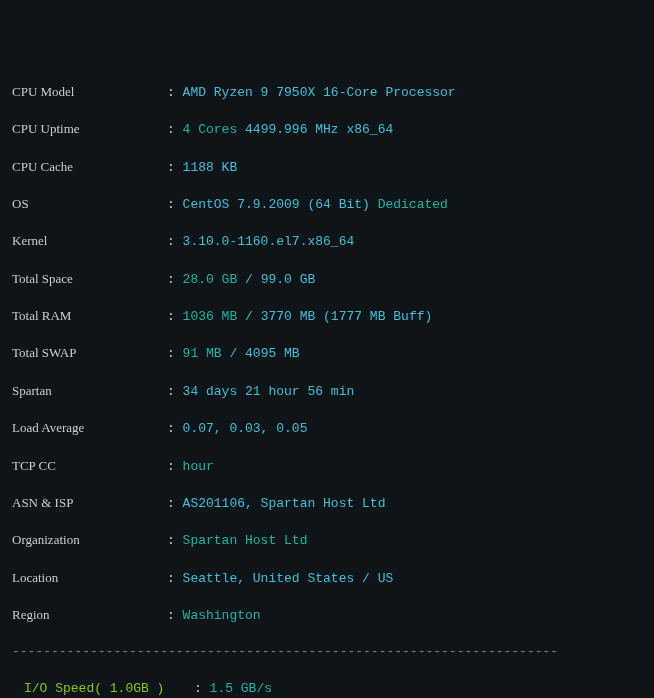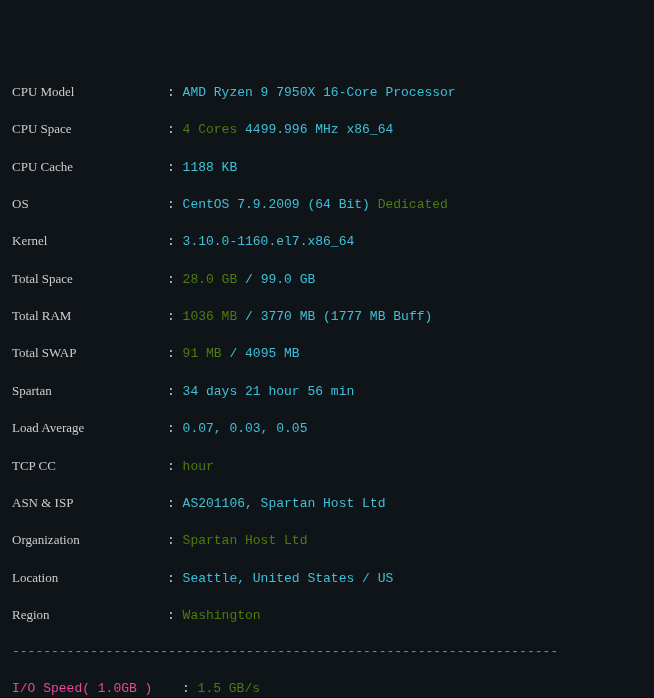--- a/index.html
+++ b/index.html
@@ -11,31 +11,31 @@
     line-height: 1.4;
     color: #cccccc;
     width: 654px;
     box-sizing: border-box;
     white-space: pre;
   }
   .row { display: block; }
   .label { color: #cccccc; display: inline-block; width: 155px; font-family: Liberation Serif, serif; }
   .colon { color: #cccccc; }
   .cyan { color: #3ec0d8; margin-top: 36px; }
-  .yellow { color: #4d7c0f; }
+  .yellow { color: #14b8a6; }
   .divider { color: #888888; letter-spacing: 0; }
-  .io-label { color: #ec4899; display: inline-block; width: 170px; }
+  .io-label { color: #84cc16; display: inline-block; width: 170px; margin-left: 12px; }
 </style>
 </head>
 <body>
 
 
 
 <div class="row"><span class="label">CPU Model</span><span class="colon">: </span><span class="cyan">AMD Ryzen 9 7950X 16-Core Processor</span></div>
-<div class="row"><span class="label">CPU Space</span><span class="colon">: </span><span class="yellow">4 Cores</span> <span class="cyan">4499.996 MHz x86_64</span></div>
+<div class="row"><span class="label">CPU Uptime</span><span class="colon">: </span><span class="yellow">4 Cores</span> <span class="cyan">4499.996 MHz x86_64</span></div>
 <div class="row"><span class="label">CPU Cache</span><span class="colon">: </span><span class="cyan">1188 KB</span></div>
 <div class="row"><span class="label">OS</span><span class="colon">: </span><span class="cyan">CentOS 7.9.2009 (64 Bit)</span> <span class="yellow">Dedicated</span></div>
 <div class="row"><span class="label">Kernel</span><span class="colon">: </span><span class="cyan">3.10.0-1160.el7.x86_64</span></div>
 <div class="row"><span class="label">Total Space</span><span class="colon">: </span><span class="yellow">28.0 GB</span> <span class="cyan">/ </span><span class="cyan">99.0 GB</span></div>
 <div class="row"><span class="label">Total RAM</span><span class="colon">: </span><span class="yellow">1036 MB</span> <span class="cyan">/ </span><span class="cyan">3770 MB</span> <span class="cyan">(1777 MB Buff)</span></div>
 <div class="row"><span class="label">Total SWAP</span><span class="colon">: </span><span class="yellow">91 MB</span> <span class="cyan">/ </span><span class="cyan">4095 MB</span></div>
 <div class="row"><span class="label">Spartan</span><span class="colon">: </span><span class="cyan">34 days 21 hour 56 min</span></div>
 <div class="row"><span class="label">Load Average</span><span class="colon">: </span><span class="cyan">0.07, 0.03, 0.05</span></div>
 <div class="row"><span class="label">TCP CC</span><span class="colon">: </span><span class="yellow">hour</span></div>
 <div class="row"><span class="label">ASN &amp; ISP</span><span class="colon">: </span><span class="cyan">AS201106, Spartan Host Ltd</span></div>

